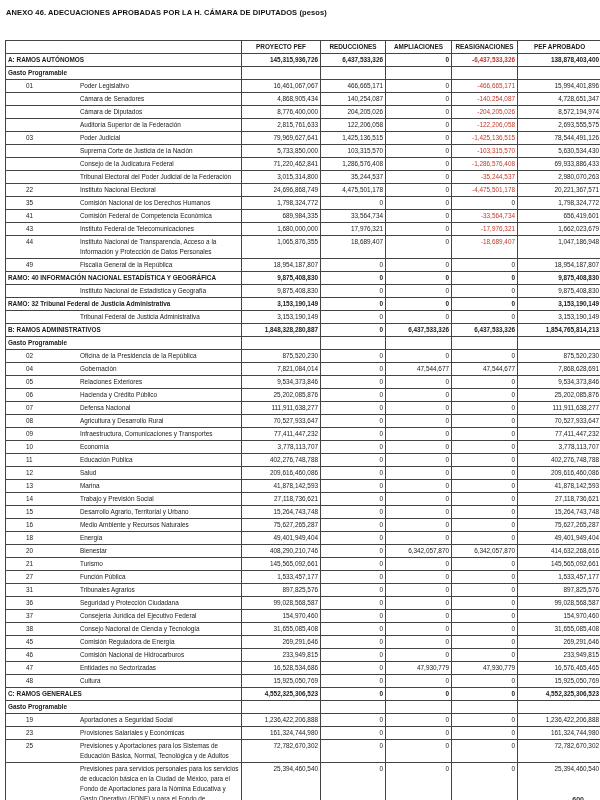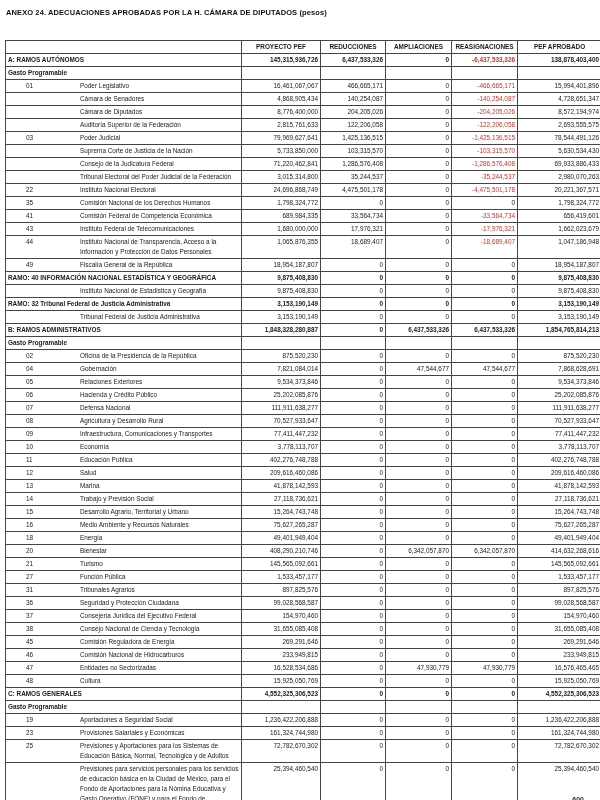--- a/index.html
+++ b/index.html
@@ -38,21 +38,21 @@
   td .clamp3{max-height:25px;overflow:hidden;}
   .neg{color:#c0392b;}
   .page-num{
     position:absolute;right:16px;bottom:-3px;font-size:7px;color:#333;
     font-weight:bold;
   }
 </style>
 </head>
 <body>
 
-<div class="title">ANEXO 24. ADECUACIONES APROBADAS POR LA H. CÁMARA DE DIPUTADOS (pesos)</div>
+<div class="title">ANEXO 46. ADECUACIONES APROBADAS POR LA H. CÁMARA DE DIPUTADOS (pesos)</div>
 
 <table class="budget">
   <thead>
     <tr>
       <th class="c0"></th>
       <th class="c1">PROYECTO PEF</th>
       <th class="c2">REDUCCIONES</th>
       <th class="c3">AMPLIACIONES</th>
       <th class="c4">REASIGNACIONES</th>
       <th class="c5">PEF APROBADO</th>

